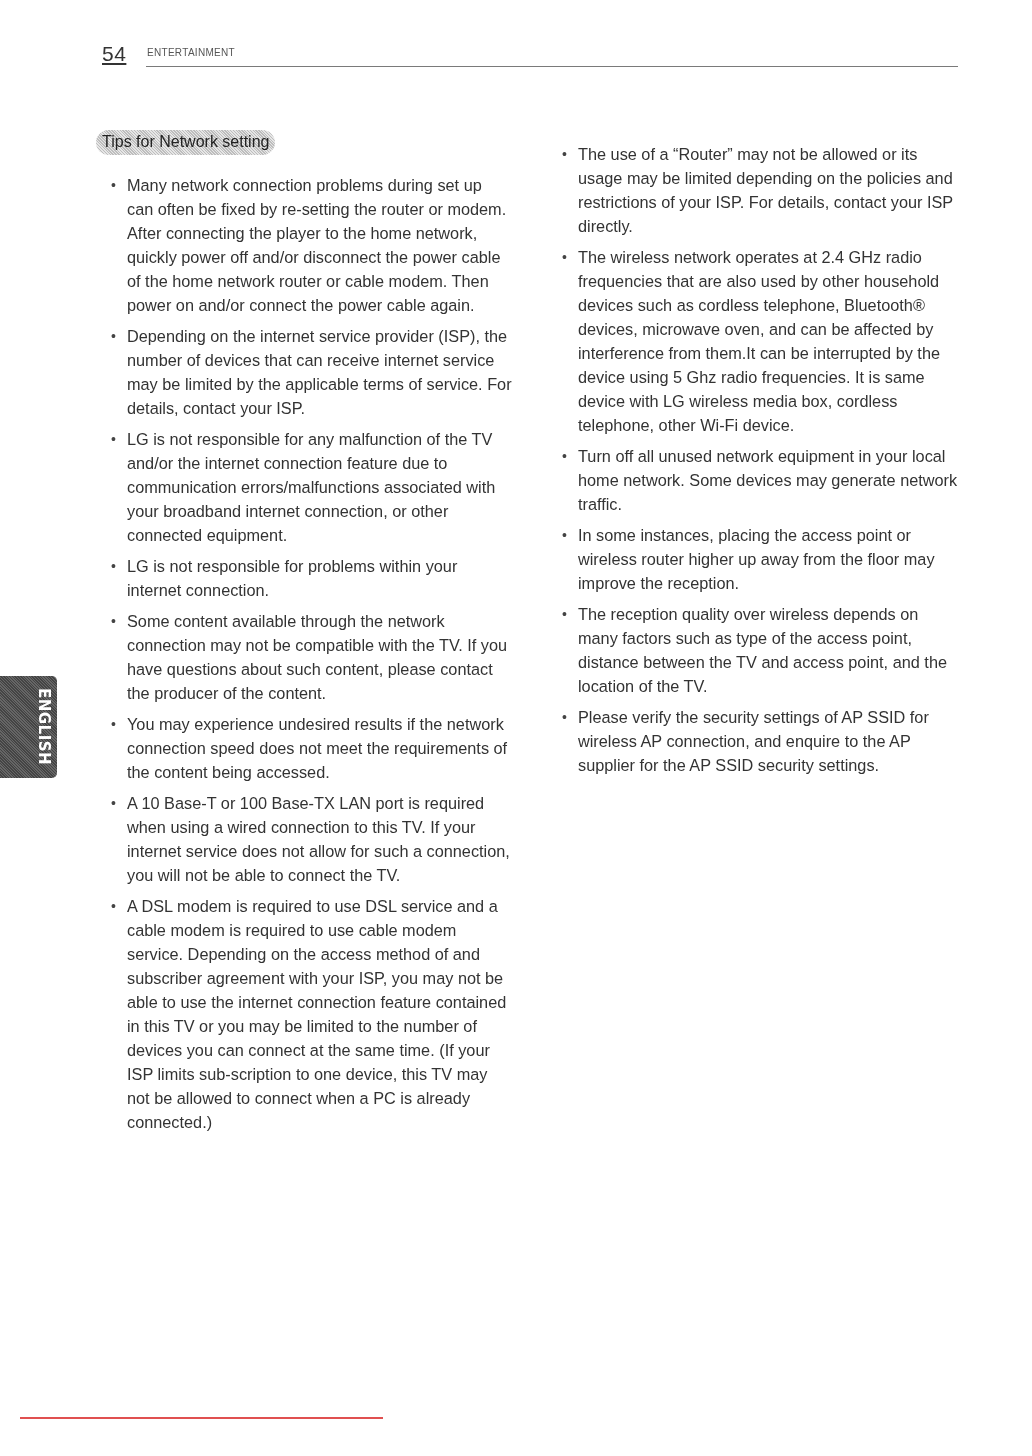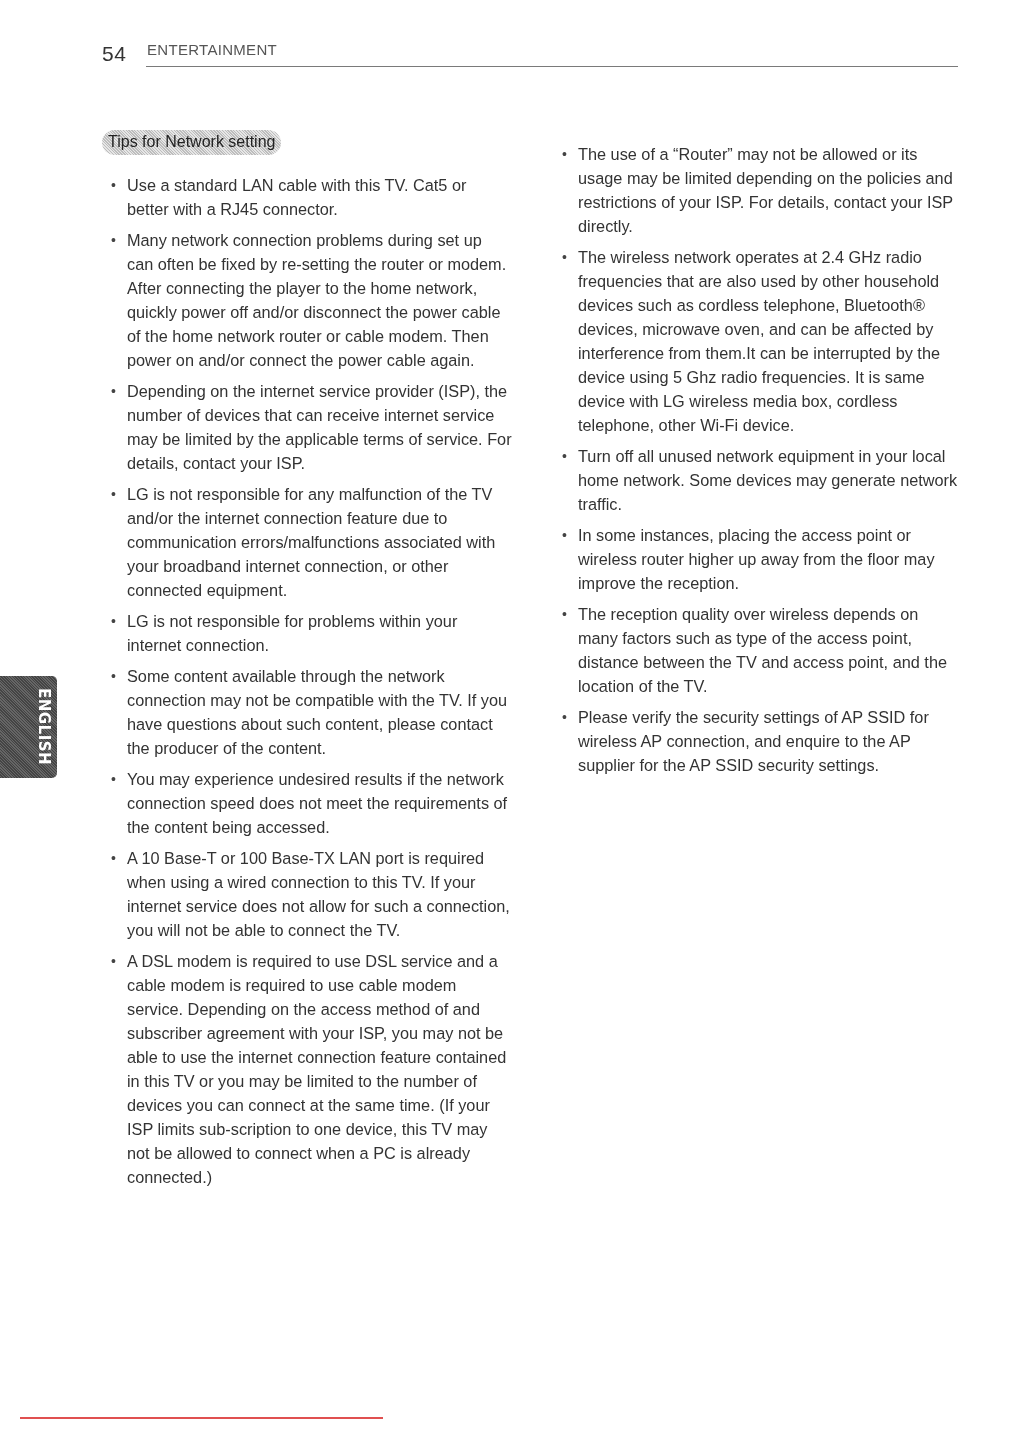--- a/index.html
+++ b/index.html
@@ -7,23 +7,24 @@
     width: 1032px; height: 1456px; position: relative; overflow: hidden;
     font-family: "Liberation Sans", "DejaVu Sans", sans-serif;
     color: #2a2a2a;
   }
   .header {
     position: absolute; left: 102px; top: 40px; width: 856px; height: 30px;
   }
   .page-num {
     position: absolute; left: 0; top: 2px; font-size: 21px; color: #333;
     letter-spacing: 0.5px;
+    text-decoration: underline;
   }
   .section-title {
-    position: absolute; left: 45px; top: 1px; font-size: 15px; color: #555;
+    position: absolute; left: 45px; top: 7px; font-size: 10px; color: #555;
     letter-spacing: 0.3px;
   }
   .header-rule {
     position: absolute; left: 44px; right: 0; top: 26px; height: 1px; background: #7a7a7a;
   }
   .side-tab {
     position: absolute; left: 0; top: 676px; width: 57px; height: 102px;
     background: repeating-linear-gradient(45deg, #444 0 1px, #666 1px 2px);
     border-radius: 0 5px 5px 0;
   }
@@ -33,21 +34,21 @@
     letter-spacing: 0.5px; text-align: center;
     font-family: "DejaVu Sans", sans-serif;
   }
   .col {
     position: absolute; top: 0;
     font-size: 16.3px; line-height: 24px; color: #333;
   }
   .col-left { left: 104px; width: 415px; top: 166px; }
   .col-right { left: 555px; width: 410px; top: 135px; }
   .tips-pill {
-    position: absolute; left: 102px; top: 130px;
+    position: absolute; left: 96px; top: 130px;
     padding: 1px 6px 2px 6px;
     border-radius: 13px;
     background: repeating-linear-gradient(45deg, #bdbdbd 0 1px, #e6e6e6 1px 2px);
     font-size: 16px; color: #222; line-height: 22px;
   }
   ul { list-style: none; margin: 0; padding: 0; }
   li {
     position: relative; padding-left: 16px; margin: 7px;
   }
   li::before {
@@ -67,21 +68,20 @@
 </div>
 
 <div class="side-tab">
   <span class="side-tab-label">ENGLISH</span>
 </div>
 
 <div class="tips-pill">Tips for Network setting</div>
 
 <div class="col col-left">
   <ul>
-    <li>Use a standard LAN cable with this TV. Cat5 or better with a RJ45 connector.</li>
     <li>Many network connection problems during set up can often be fixed by re-setting the router or modem. After connecting the player to the home network, quickly power off and/or disconnect the power cable of the home network router or cable modem. Then power on and/or connect the power cable again.</li>
     <li>Depending on the internet service provider (ISP), the number of devices that can receive internet service may be limited by the applicable terms of service. For details, contact your ISP.</li>
     <li>LG is not responsible for any malfunction of the TV and/or the internet connection feature due to communication errors/malfunctions associated with your broadband internet connection, or other connected equipment.</li>
     <li>LG is not responsible for problems within your internet connection.</li>
     <li>Some content available through the network connection may not be compatible with the TV. If you have questions about such content, please contact the producer of the content.</li>
     <li>You may experience undesired results if the network connection speed does not meet the requirements of the content being accessed.</li>
     <li>A 10 Base-T or 100 Base-TX LAN port is required when using a wired connection to this TV. If your internet service does not allow for such a connection, you will not be able to connect the TV.</li>
     <li>A DSL modem is required to use DSL service and a cable modem is required to use cable modem service. Depending on the access method of and subscriber agreement with your ISP, you may not be able to use the internet connection feature contained in this TV or you may be limited to the number of devices you can connect at the same time. (If your ISP limits sub-scription to one device, this TV may not be allowed to connect when a PC is already connected.)</li>
   </ul>
 </div>

